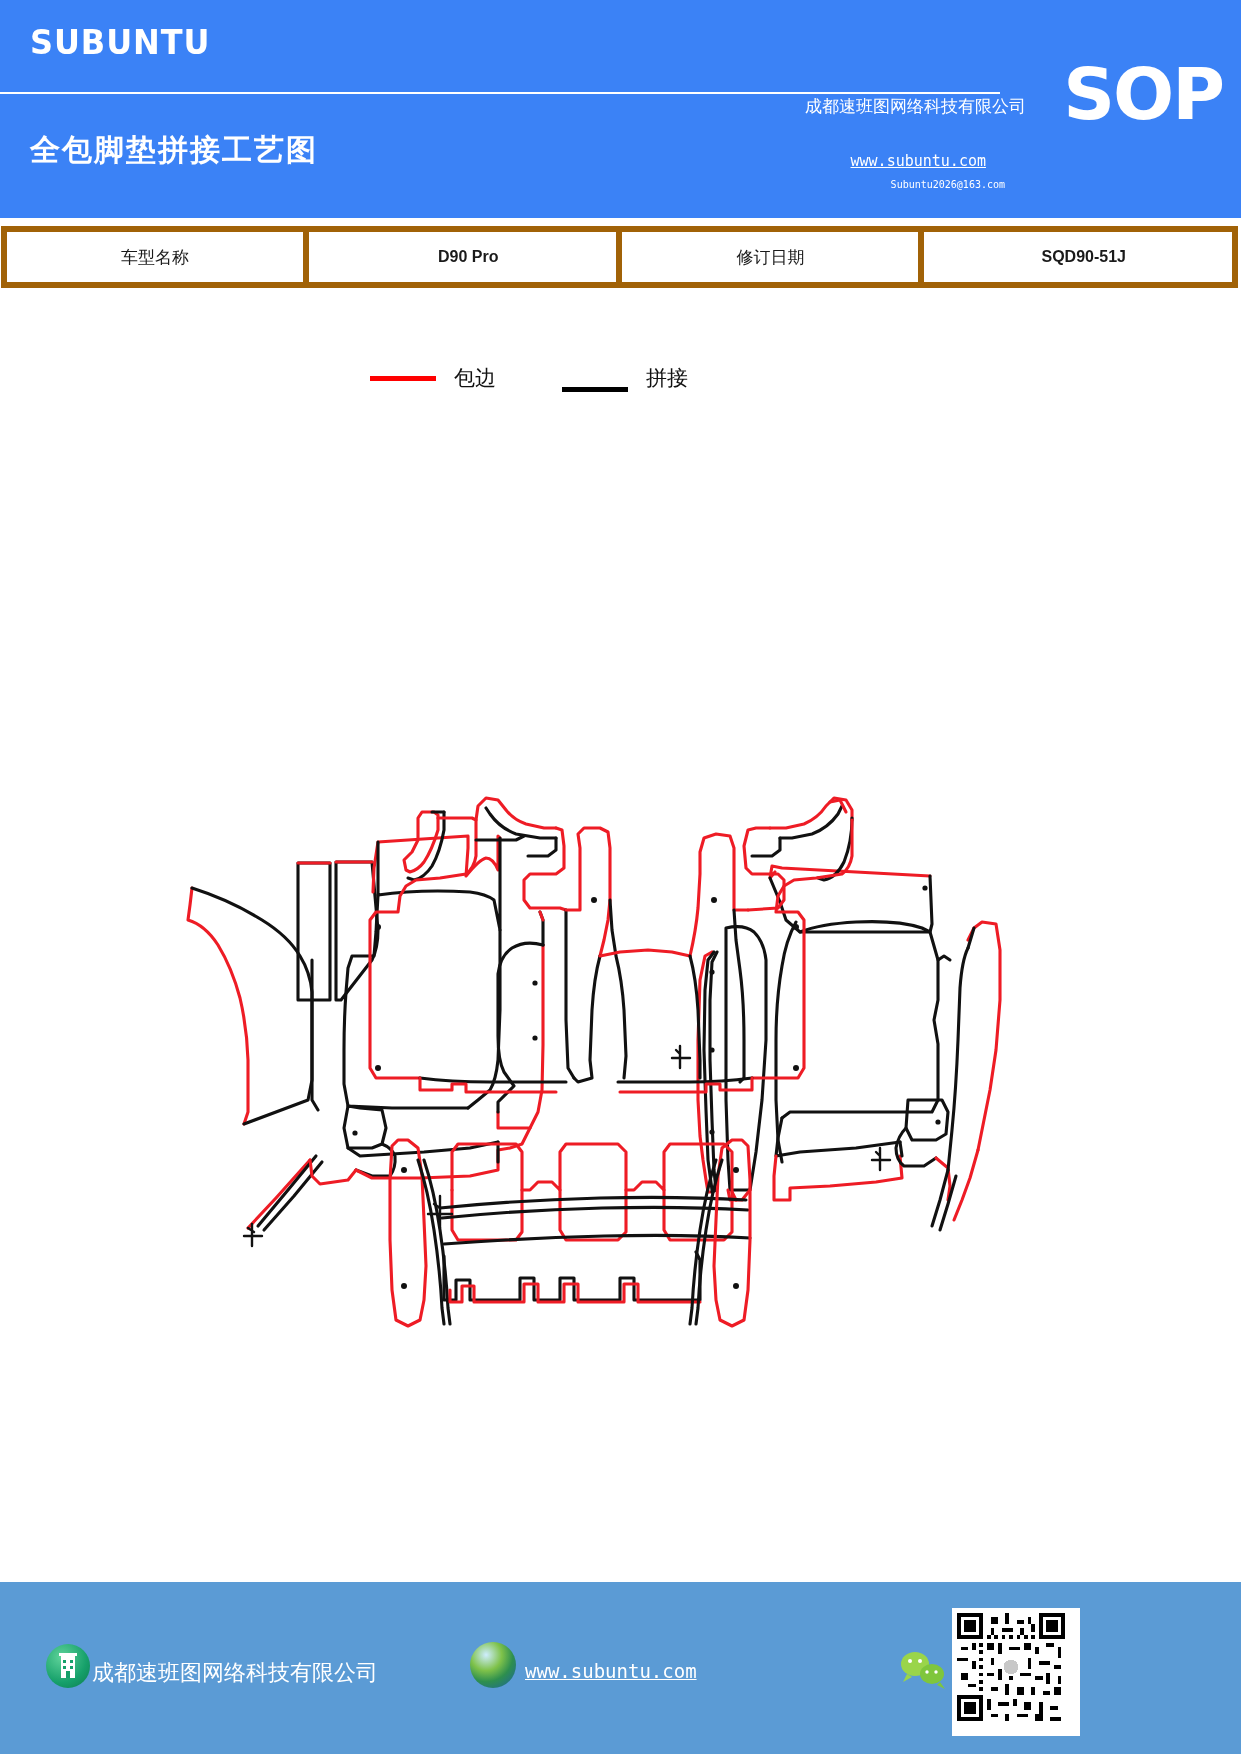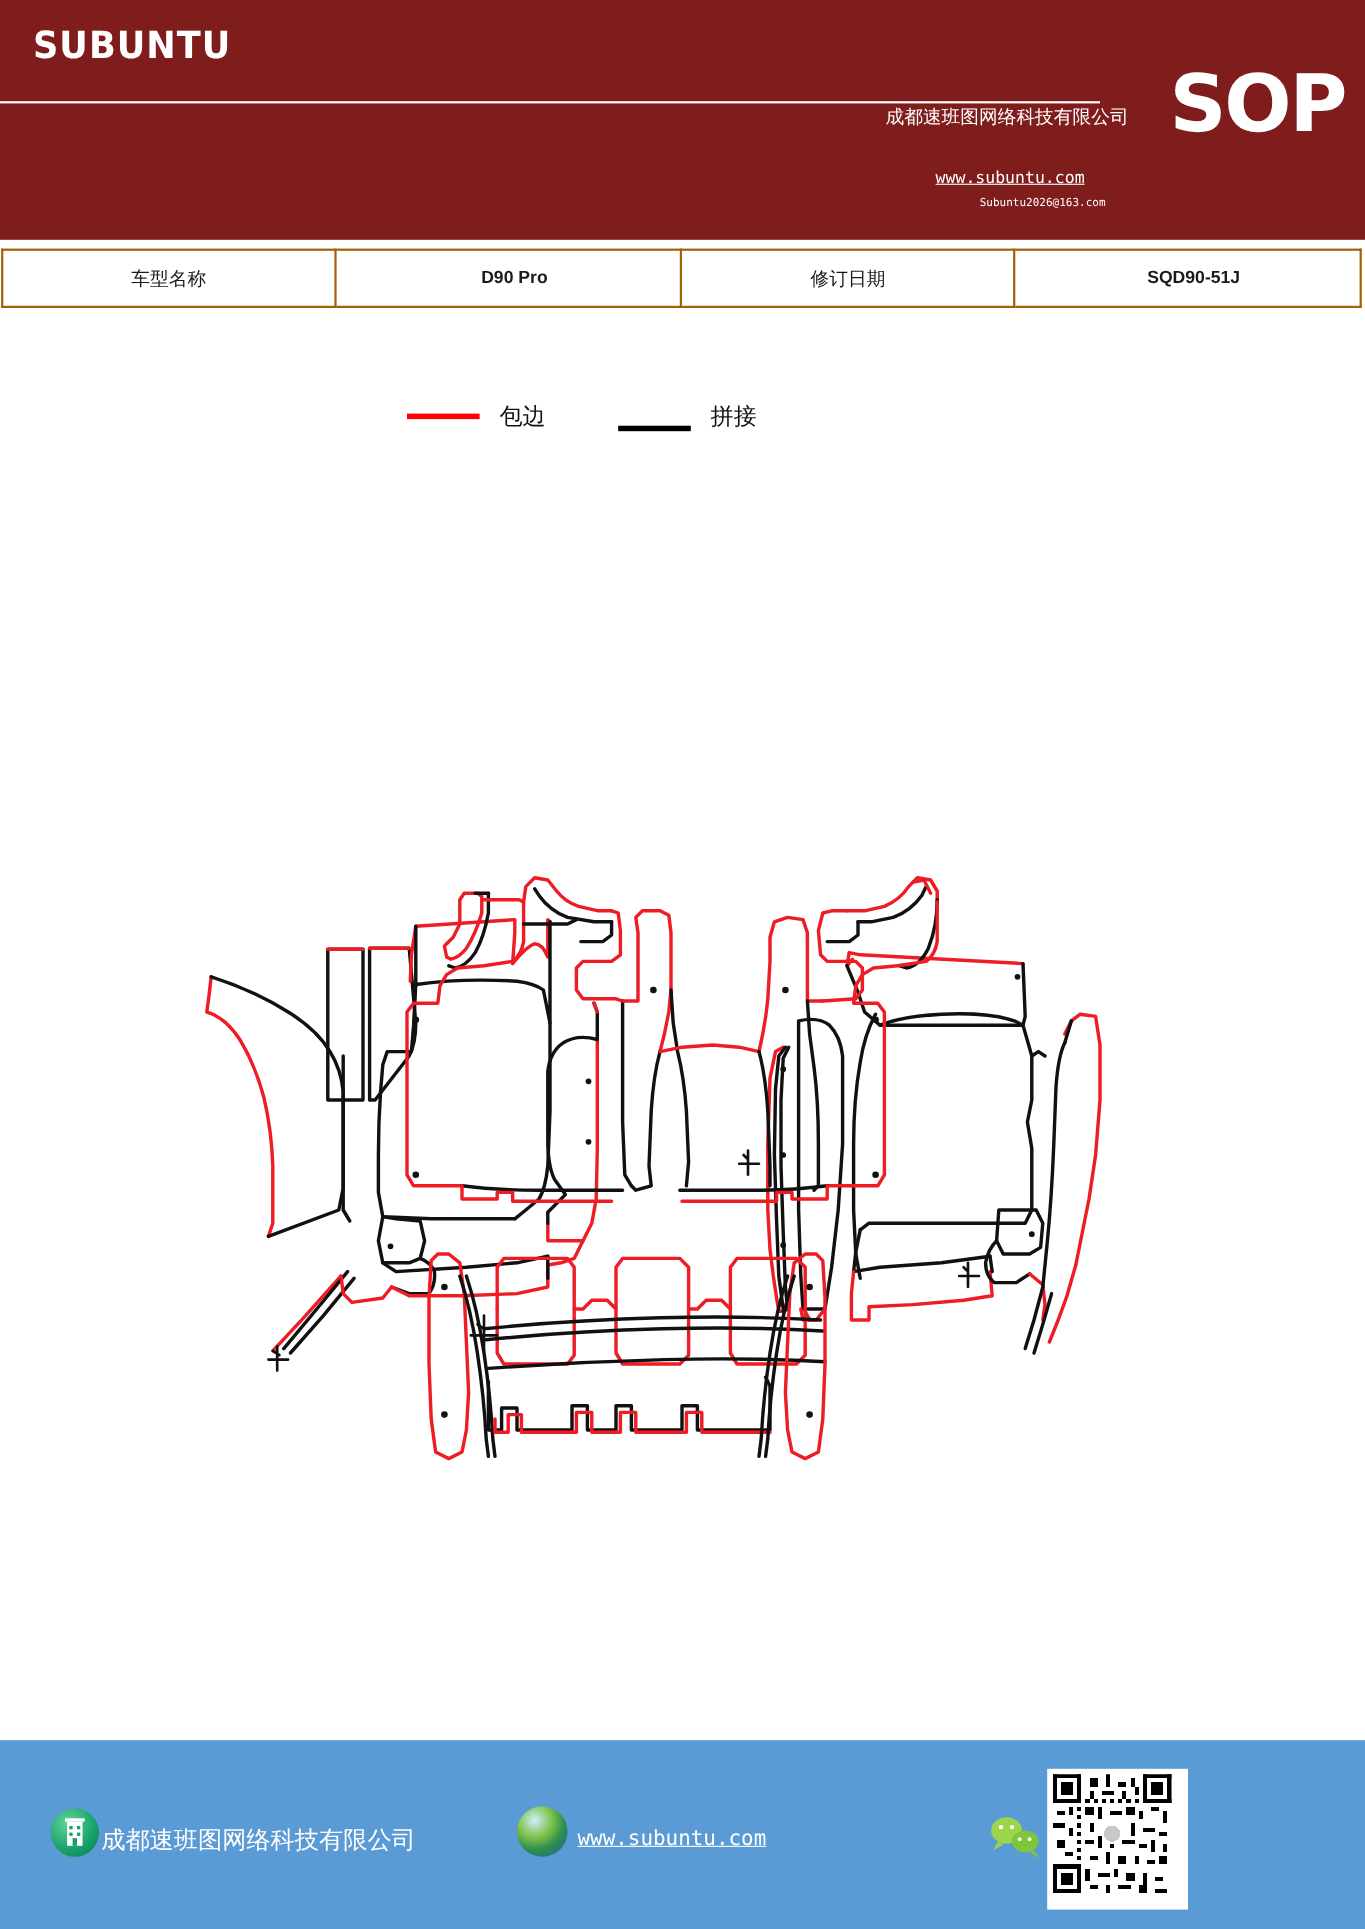--- a/index.html
+++ b/index.html
@@ -6,21 +6,21 @@
   body{
     width:1241px;height:1754px;
     background:#ffffff;
     font-family:"Liberation Sans", sans-serif;
     position:relative;
     overflow:hidden;
   }
   
   .header{
     position:absolute;left:0;top:0;width:1241px;height:218px;
-    background:#7f1d1d;
+    background:#3b82f6;
   }
   .brand{
     position:absolute;left:30px;top:22px;
     color:#ffffff;
     font-family:"DejaVu Sans", sans-serif;
     font-weight:bold;
     font-size:34px;
     letter-spacing:1px;
     transform:scaleX(.94);
     transform-origin:left center;
@@ -65,21 +65,21 @@
     white-space:nowrap;
   }
 
   
   .info-table{
     position:absolute;left:1px;top:226px;width:1237px;
     border-collapse:collapse;
     table-layout:fixed;
   }
   .info-table td{
-    border:2px solid #a16207;
+    border:6px solid #a16207;
     height:48px;
     text-align:center;
     vertical-align:middle;
     font-size:17px;
     color:#1a1a1a;
     font-family:"DejaVu Sans", sans-serif;
   }
   .info-table td.val{
     font-family:"Liberation Sans", sans-serif;
     font-size:16px;
@@ -148,20 +148,21 @@
     position:absolute;left:952px;top:26px;width:118px;height:118px;
     background:#ffffff;padding:5px;
   }
 </style>
 </head>
 <body>
 
 <div class="header">
   <div class="brand">SUBUNTU</div>
   <div class="hrule"></div>
+  <div class="doc-title">全包脚垫拼接工艺图</div>
   <div class="sop">SOP</div>
   <div class="company-head">成都速班图网络科技有限公司</div>
   <div class="url-head">www.subuntu.com</div>
   <div class="mail-head">Subuntu2026@163.com</div>
 </div>
 
 <table class="info-table">
   <tbody>
       <tr>
     <td class="c1">车型名称</td>

